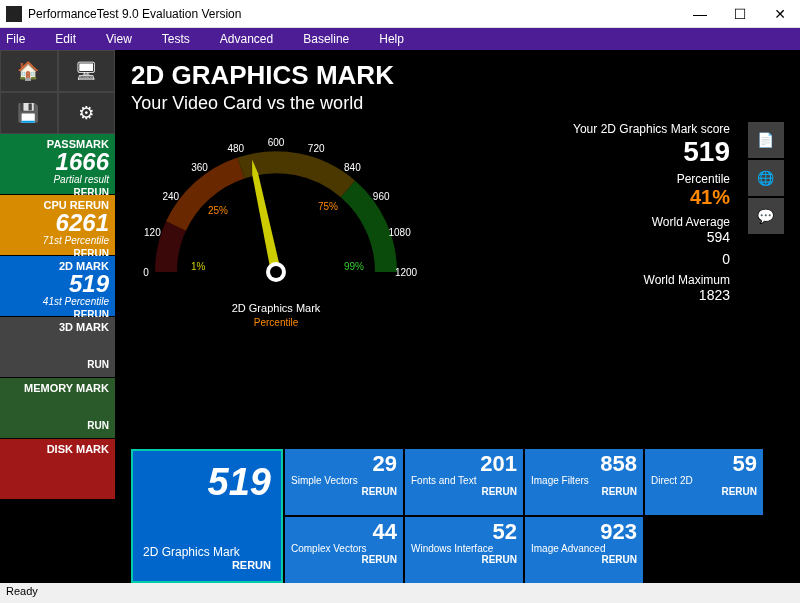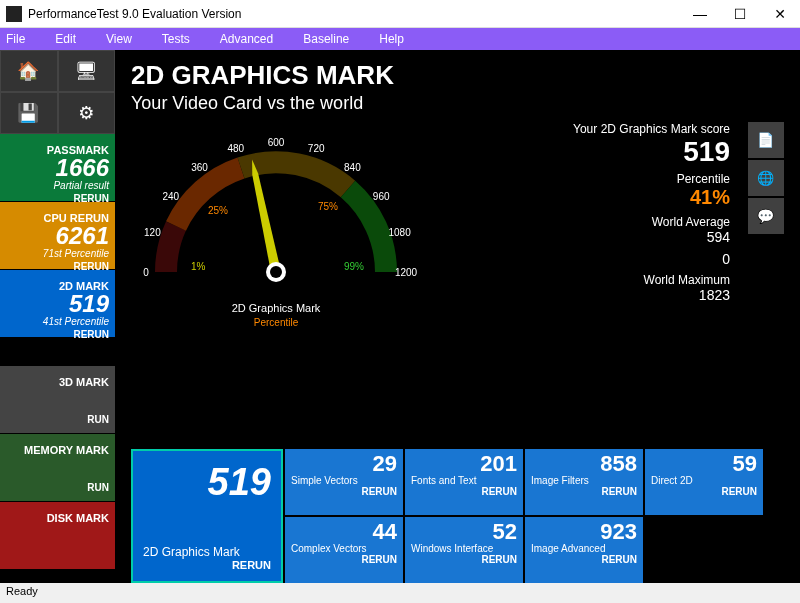--- a/index.html
+++ b/index.html
@@ -2,36 +2,36 @@
 <html><head>
 <meta charset="utf-8">
 <style>
 * { margin: 0; padding: 0; box-sizing: border-box; }
 body { font-family: "Segoe UI", Arial, sans-serif; background: #fff; width: 800px; height: 603px; overflow: hidden; }
 .titlebar { height: 28px; background: #fff; display: flex; align-items: center; padding: 0 0 0 6px; border-bottom: 1px solid #ddd; }
 .titlebar .icon { width: 16px; height: 16px; background: #222; margin-right: 6px; }
 .titlebar .title { font-size: 12px; color: #000; flex: 1; }
 .win-controls { display: flex; }
 .win-btn { width: 40px; height: 28px; display: flex; align-items: center; justify-content: center; font-size: 14px; color: #000; }
-.menubar { height: 22px; background: #8b5cf6; display: flex; align-items: center; padding: 0 6px; }
+.menubar { height: 22px; background: #4c1d95; display: flex; align-items: center; padding: 0 6px; }
 .menubar .menu-item { color: #fff; font-size: 12px; margin-right: 30px; }
 .app { background: #000; height: 533px; display: flex; flex-direction: column; }
 .main { display: flex; flex: 1; overflow: hidden; }
 .sidebar { width: 115px; display: flex; flex-direction: column; }
 .top-icons { display: grid; grid-template-columns: 1fr 1fr; }
 .top-icon-btn { height: 42px; background: #333; border: 1px solid #444; display: flex; align-items: center; justify-content: center; color: #fff; font-size: 18px; }
-.score-card { height: 68px; padding: 10px 6px; color: #fff; font-size: 10px; text-align: right; position: relative; border-bottom: 1px solid #000; }
+.score-card { height: 61px; padding: 4px 6px; color: #fff; font-size: 10px; text-align: right; position: relative; border-bottom: 1px solid #000; }
 .score-card .label { font-size: 11px; font-weight: 600; }
 .score-card .score { font-size: 24px; font-weight: bold; font-style: italic; line-height: 1; }
 .score-card .sub { font-size: 10px; font-style: italic; }
 .score-card .rerun { font-size: 10px; font-weight: 600; margin-top: 2px; text-align: right; }
 .c-green { background: #0a7a3a; }
 .c-orange { background: #d68b00; }
 .c-blue { background: #0066cc; }
-.c-gray { background: #444; margin-top: 28px; }
+.c-gray { background: #444; }
 .c-darkgreen { background: #2a5a2a; }
 .c-red { background: #a01818; }
 .content { flex: 1; padding: 10px 16px 0 16px; color: #fff; display: flex; flex-direction: column; }
 .header h1 { font-size: 26px; font-weight: bold; }
 .header h2 { font-size: 18px; font-weight: normal; margin-top: 2px; }
 .midrow { display: flex; flex: 1; margin-top: 8px; }
 .gauge-area { width: 300px; position: relative; }
 .stats-area { flex: 1; display: flex; justify-content: flex-end; }
 .stats { text-align: right; font-size: 12px; padding-right: 10px; }
 .stats .score-label { font-size: 12px; }

